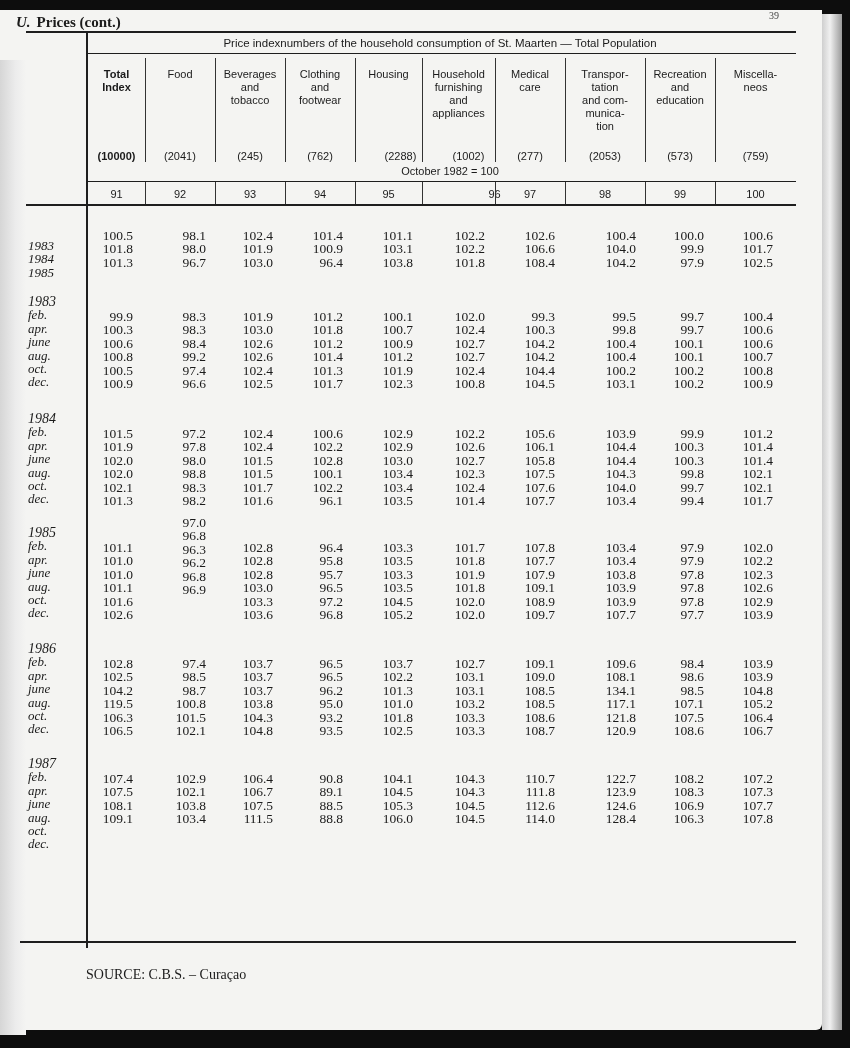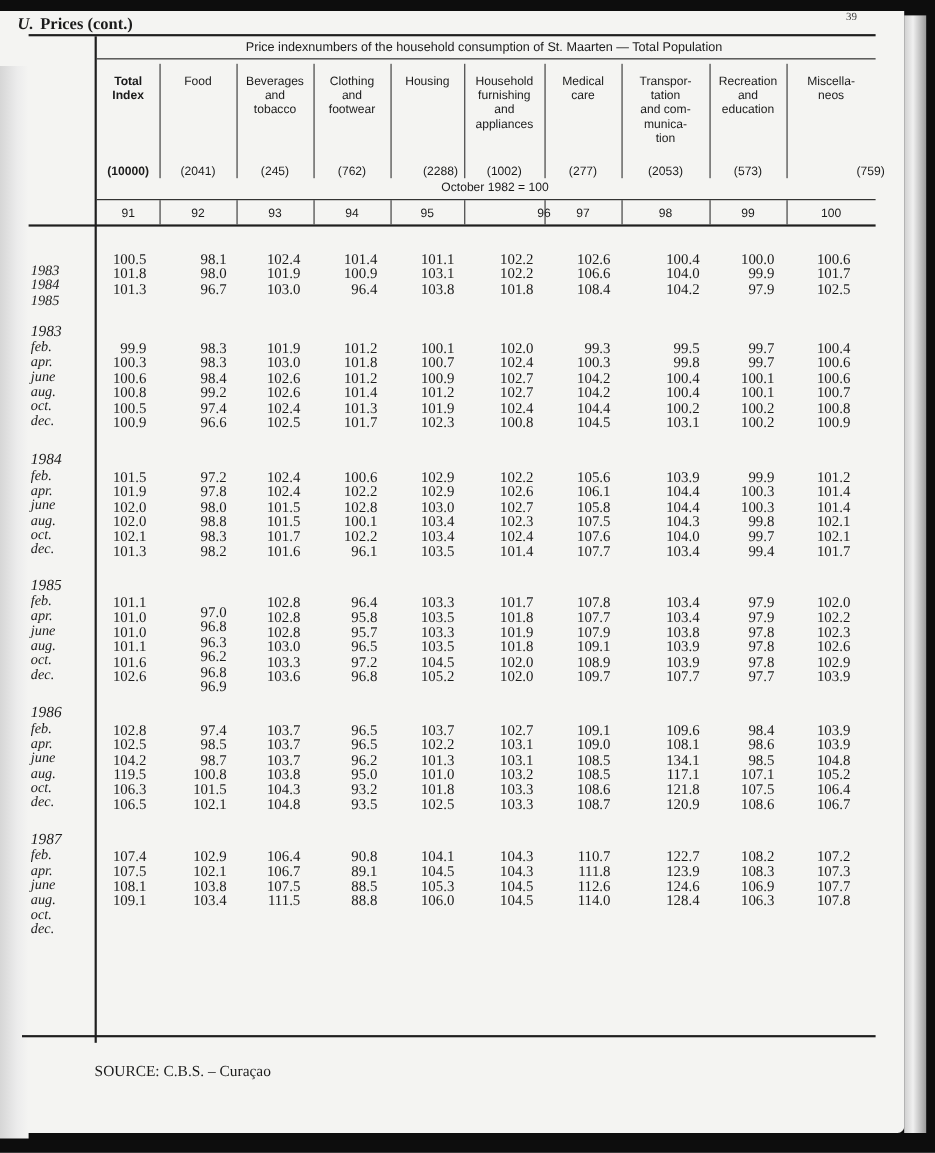--- a/index.html
+++ b/index.html
@@ -64,41 +64,41 @@
     <div class="weight" style="left: 285px; width: 70px;">(762)</div>
     <div class="colnum" style="left: 285px; width: 70px;">94</div>
     <div class="thinv" style="left: 285px; top: 58px; height: 104px;"></div>
     <div class="thinv" style="left: 285px; top: 182px; height: 22px;"></div>
     <div class="col-head" style="left: 355px; width: 67px;">Housing</div>
     <div class="weight" style="left: 355px; width: 67px; margin-left: 12px;">(2288)</div>
     <div class="colnum" style="left: 355px; width: 67px;">95</div>
     <div class="thinv" style="left: 355px; top: 58px; height: 104px;"></div>
     <div class="thinv" style="left: 355px; top: 182px; height: 22px;"></div>
     <div class="col-head" style="left: 422px; width: 73px;">Household<br>furnishing<br>and<br>appliances</div>
-    <div class="weight" style="left: 422px; width: 73px;">(1002)</div>
+    <div class="weight" style="left: 422px; width: 73px; padding-left: 10px;">(1002)</div>
     <div class="colnum" style="left: 422px; width: 73px; margin-left: 36px;">96</div>
     <div class="thinv" style="left: 422px; top: 58px; height: 104px;"></div>
     <div class="thinv" style="left: 422px; top: 182px; height: 22px;"></div>
     <div class="col-head" style="left: 495px; width: 70px;">Medical<br>care</div>
     <div class="weight" style="left: 495px; width: 70px;">(277)</div>
     <div class="colnum" style="left: 495px; width: 70px;">97</div>
     <div class="thinv" style="left: 495px; top: 58px; height: 104px;"></div>
     <div class="thinv" style="left: 495px; top: 182px; height: 22px;"></div>
     <div class="col-head" style="left: 565px; width: 80px;">Transpor-<br>tation<br>and com-<br>munica-<br>tion</div>
     <div class="weight" style="left: 565px; width: 80px;">(2053)</div>
     <div class="colnum" style="left: 565px; width: 80px;">98</div>
     <div class="thinv" style="left: 565px; top: 58px; height: 104px;"></div>
     <div class="thinv" style="left: 565px; top: 182px; height: 22px;"></div>
     <div class="col-head" style="left: 645px; width: 70px;">Recreation<br>and<br>education</div>
     <div class="weight" style="left: 645px; width: 70px;">(573)</div>
     <div class="colnum" style="left: 645px; width: 70px;">99</div>
     <div class="thinv" style="left: 645px; top: 58px; height: 104px;"></div>
     <div class="thinv" style="left: 645px; top: 182px; height: 22px;"></div>
     <div class="col-head" style="left: 715px; width: 81px;">Miscella-<br>neos</div>
-    <div class="weight" style="left: 715px; width: 81px; margin-left: 36px;">(759)</div>
+    <div class="weight" style="left: 715px; width: 81px;">(759)</div>
     <div class="colnum" style="left: 715px; width: 81px;">100</div>
     <div class="thinv" style="left: 715px; top: 58px; height: 104px;"></div>
     <div class="thinv" style="left: 715px; top: 182px; height: 22px;"></div>
   </div>
 <div class="base">October 1982 = 100</div>
 <div id="body-layer">
     <div class="lbl" style="top: 239px;">
       <div>1983</div>
       <div>1984</div>
       <div>1985</div>
@@ -341,21 +341,21 @@
       <div>dec.</div>
     </div>
     <div class="vals" style="top: 541px; left: 73px; width: 60px;">
       <div>101.1</div>
       <div>101.0</div>
       <div>101.0</div>
       <div>101.1</div>
       <div>101.6</div>
       <div>102.6</div>
     </div>
-    <div class="vals" style="top: 550px; left: 146px; width: 60px;">
+    <div class="vals" style="top: 516px; left: 146px; width: 60px;">
       <div>97.0</div>
       <div>96.8</div>
       <div>96.3</div>
       <div>96.2</div>
       <div>96.8</div>
       <div>96.9</div>
     </div>
     <div class="vals" style="top: 541px; left: 213px; width: 60px;">
       <div>102.8</div>
       <div>102.8</div>

